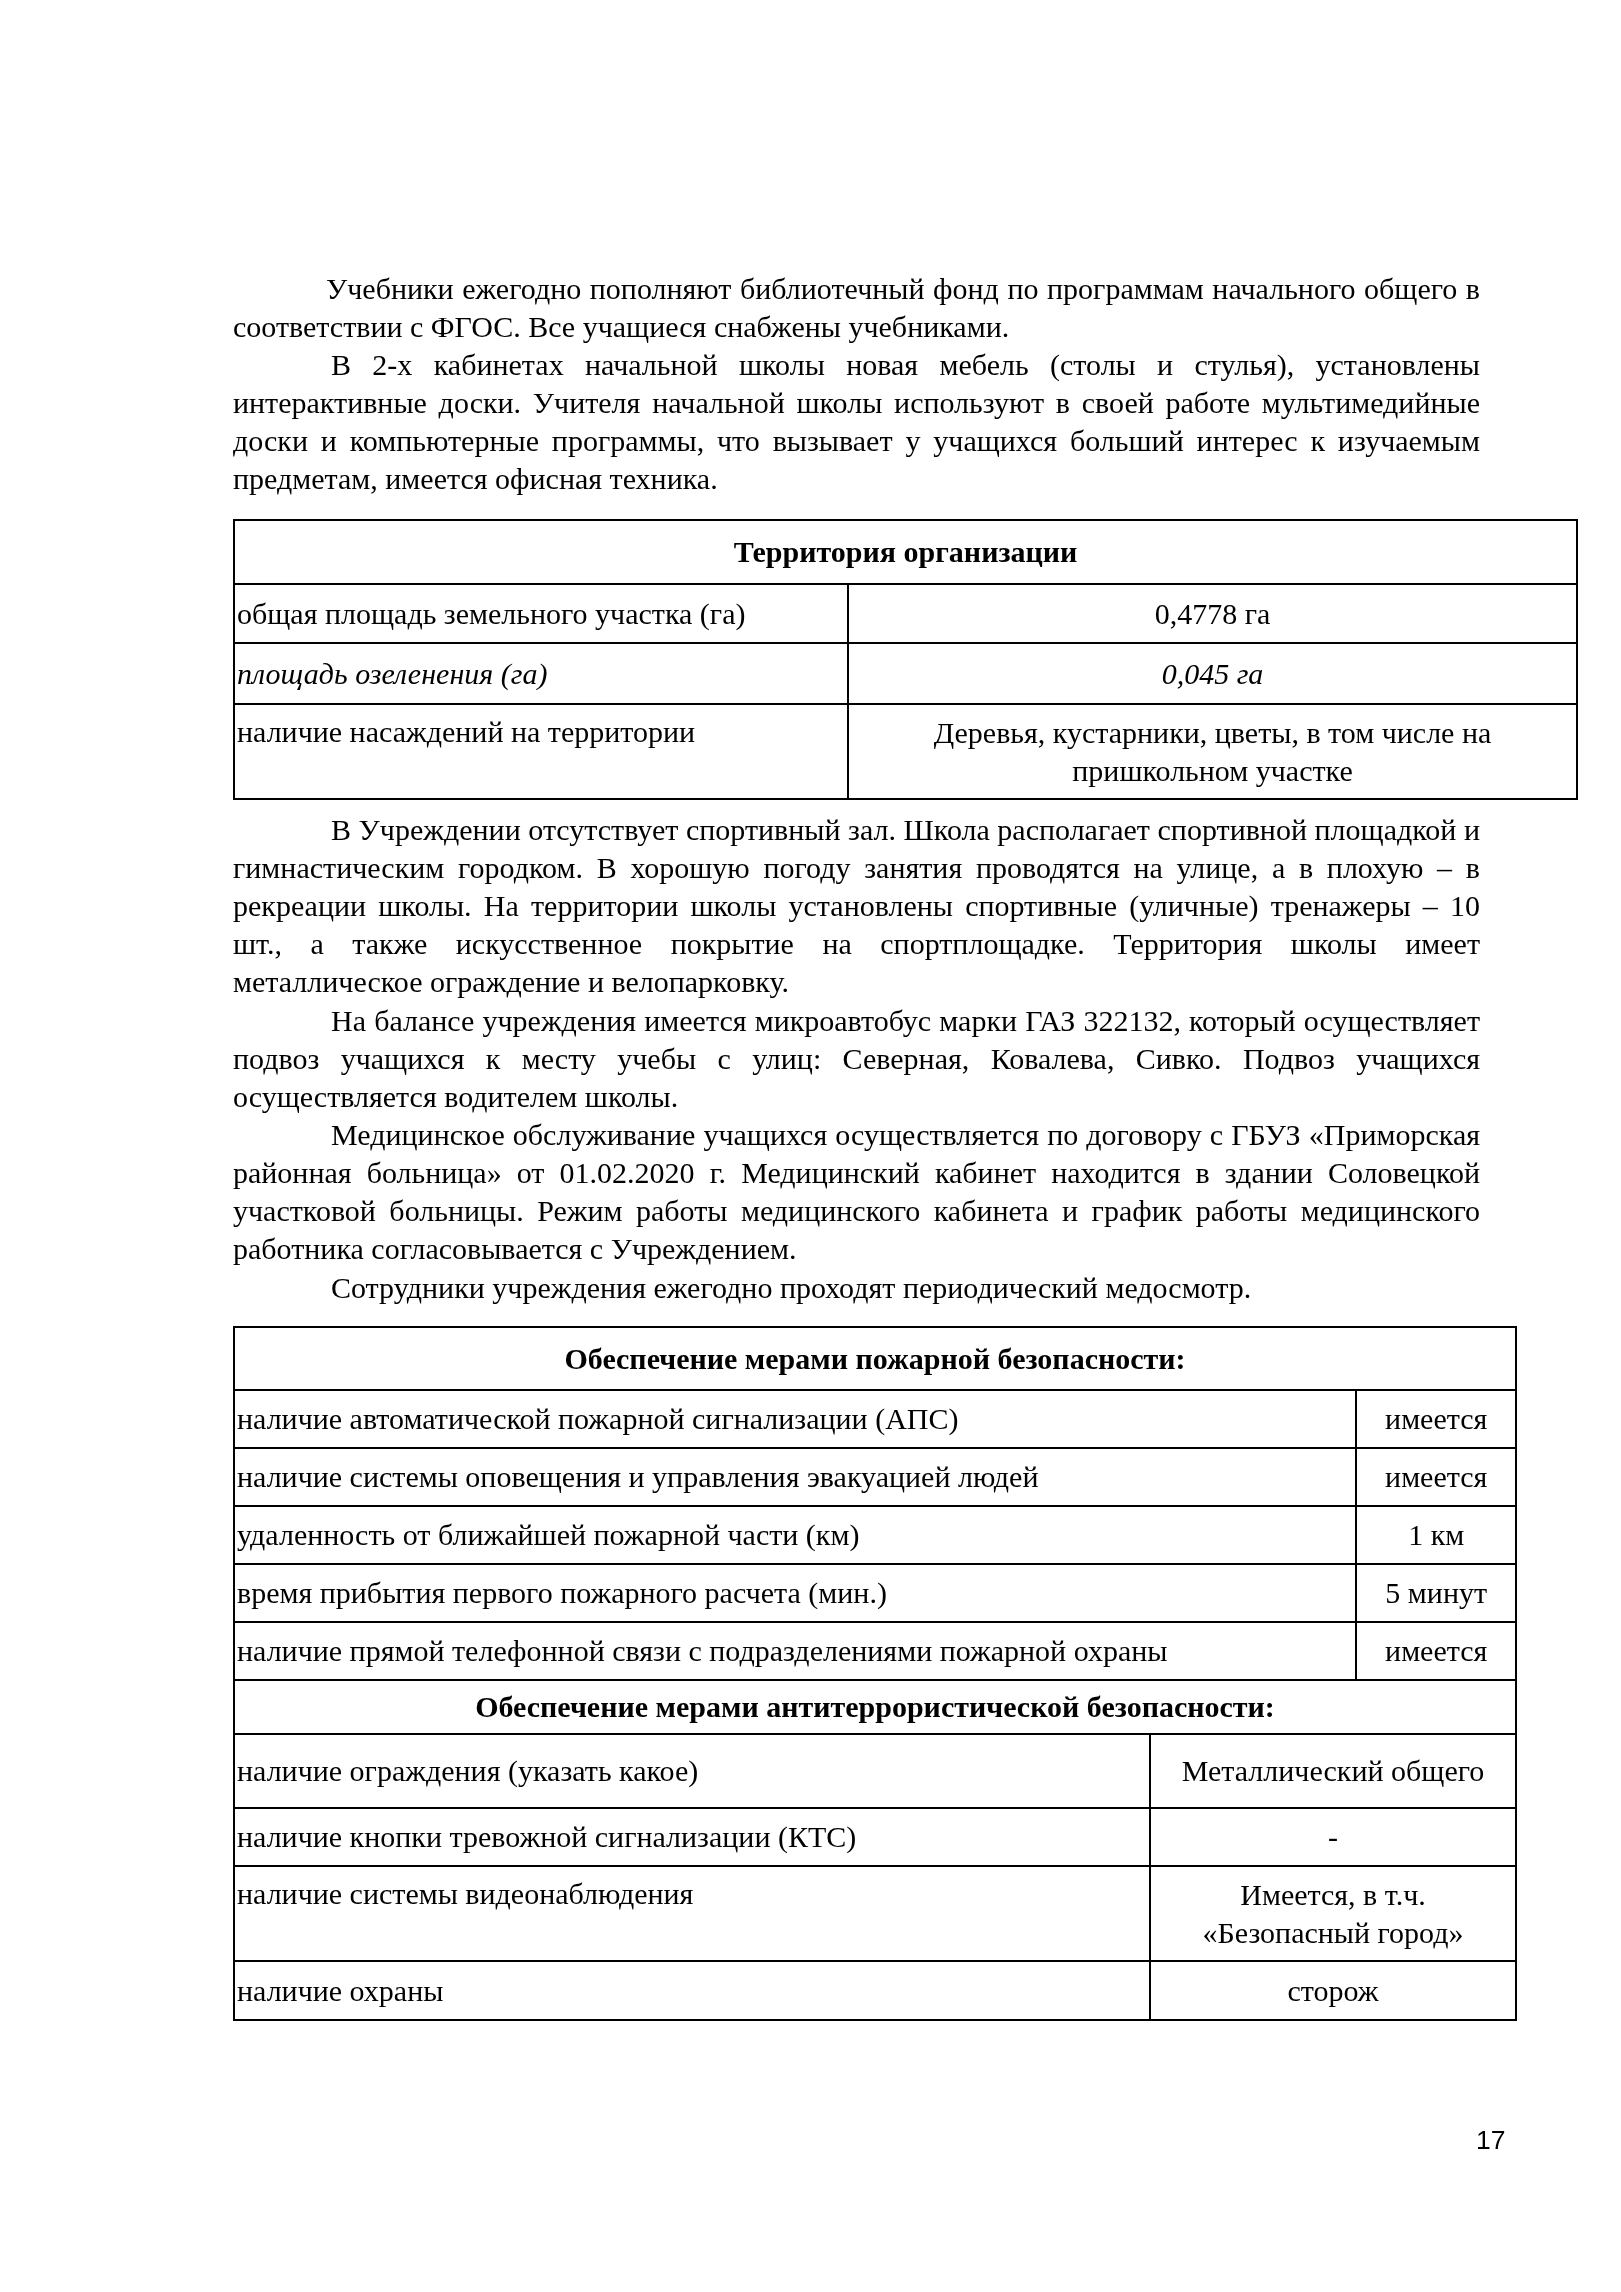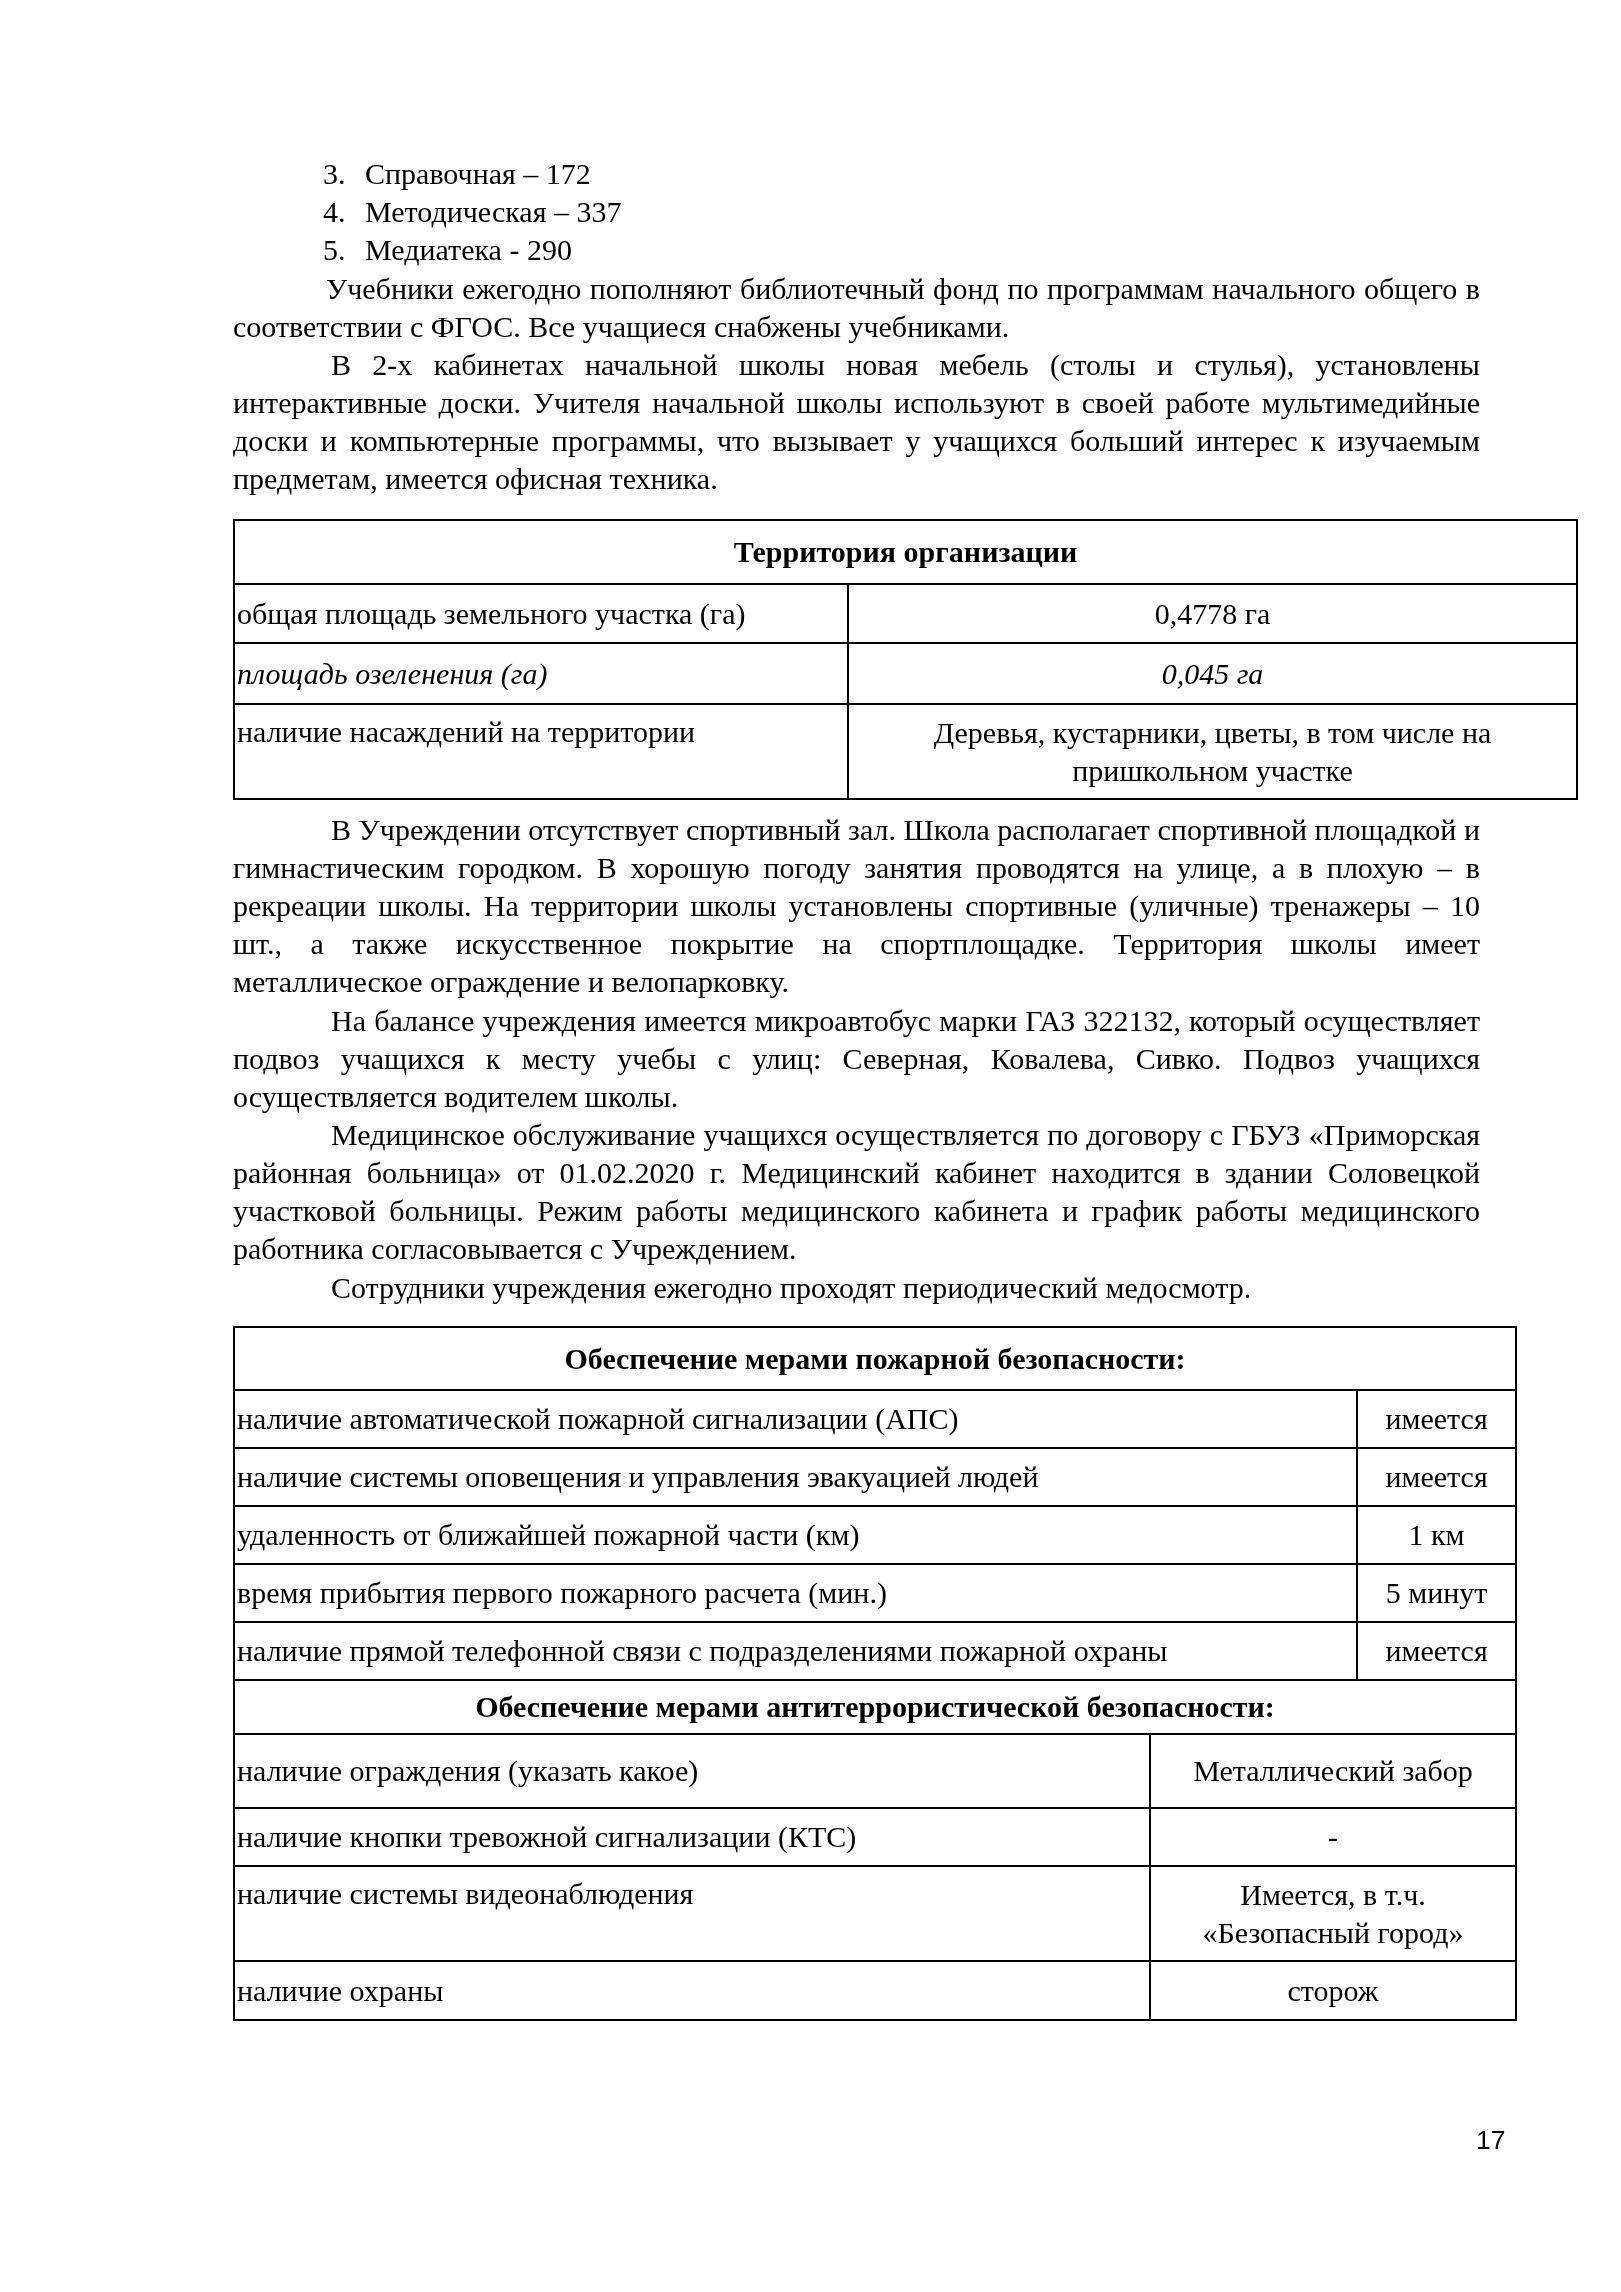--- a/index.html
+++ b/index.html
@@ -20,25 +20,20 @@
   .t2 { left: 233px; top: 1326px; width: 1284px; }
   .t2 td.v { text-align: center; }
   .top-text { vertical-align: top; padding-top: 7.8px; }
   .pagenum { position: absolute; left: 1476px; top: 2125px; font-family: "Liberation Sans", "DejaVu Sans", sans-serif; font-size: 26.5px; }
 </style>
 </head>
 <body>
 
 <div class="page">
 
-  <ol class="list">
-    <li><span class="num">3.</span><span>Справочная – 172</span></li>
-    <li><span class="num">4.</span><span>Методическая – 337</span></li>
-    <li><span class="num">5.</span><span>Медиатека - 290</span></li>
-  </ol>
 
   <p class="para" style="top:270px; text-indent:93px;">Учебники ежегодно пополняют библиотечный фонд по программам начального общего в соответствии с ФГОС. Все учащиеся снабжены учебниками.</p>
   <p class="para indent" style="top:346px;">В 2-х кабинетах начальной школы новая мебель (столы и стулья), установлены интерактивные доски. Учителя начальной школы используют в своей работе мультимедийные доски и компьютерные программы, что вызывает у учащихся больший интерес к изучаемым предметам, имеется офисная техника.</p>
 
   <table class="t1">
     <tbody>
         <tr style="height:64px;">
       <th colspan="2">Территория организации</th>
     </tr>
     <tr style="height:59px;">
@@ -84,21 +79,21 @@
     </tr>
     <tr style="height:58px;">
       <td colspan="2">наличие прямой телефонной связи с подразделениями пожарной охраны</td>
       <td class="v">имеется</td>
     </tr>
     <tr style="height:54px;">
       <th colspan="3">Обеспечение мерами антитеррористической безопасности:</th>
     </tr>
     <tr style="height:74px;">
       <td style="width:910px;">наличие ограждения (указать какое)</td>
-      <td class="v" colspan="2">Металлический забор</td>
+      <td class="v" colspan="2">Металлический общего</td>
     </tr>
     <tr style="height:58px;">
       <td>наличие кнопки тревожной сигнализации (КТС)</td>
       <td class="v" colspan="2">-</td>
     </tr>
     <tr style="height:95px;">
       <td class="top-text">наличие системы видеонаблюдения</td>
       <td class="v" colspan="2" style="padding:0 29px;">Имеется, в т.ч. «Безопасный город»</td>
     </tr>
     <tr style="height:59px;">

